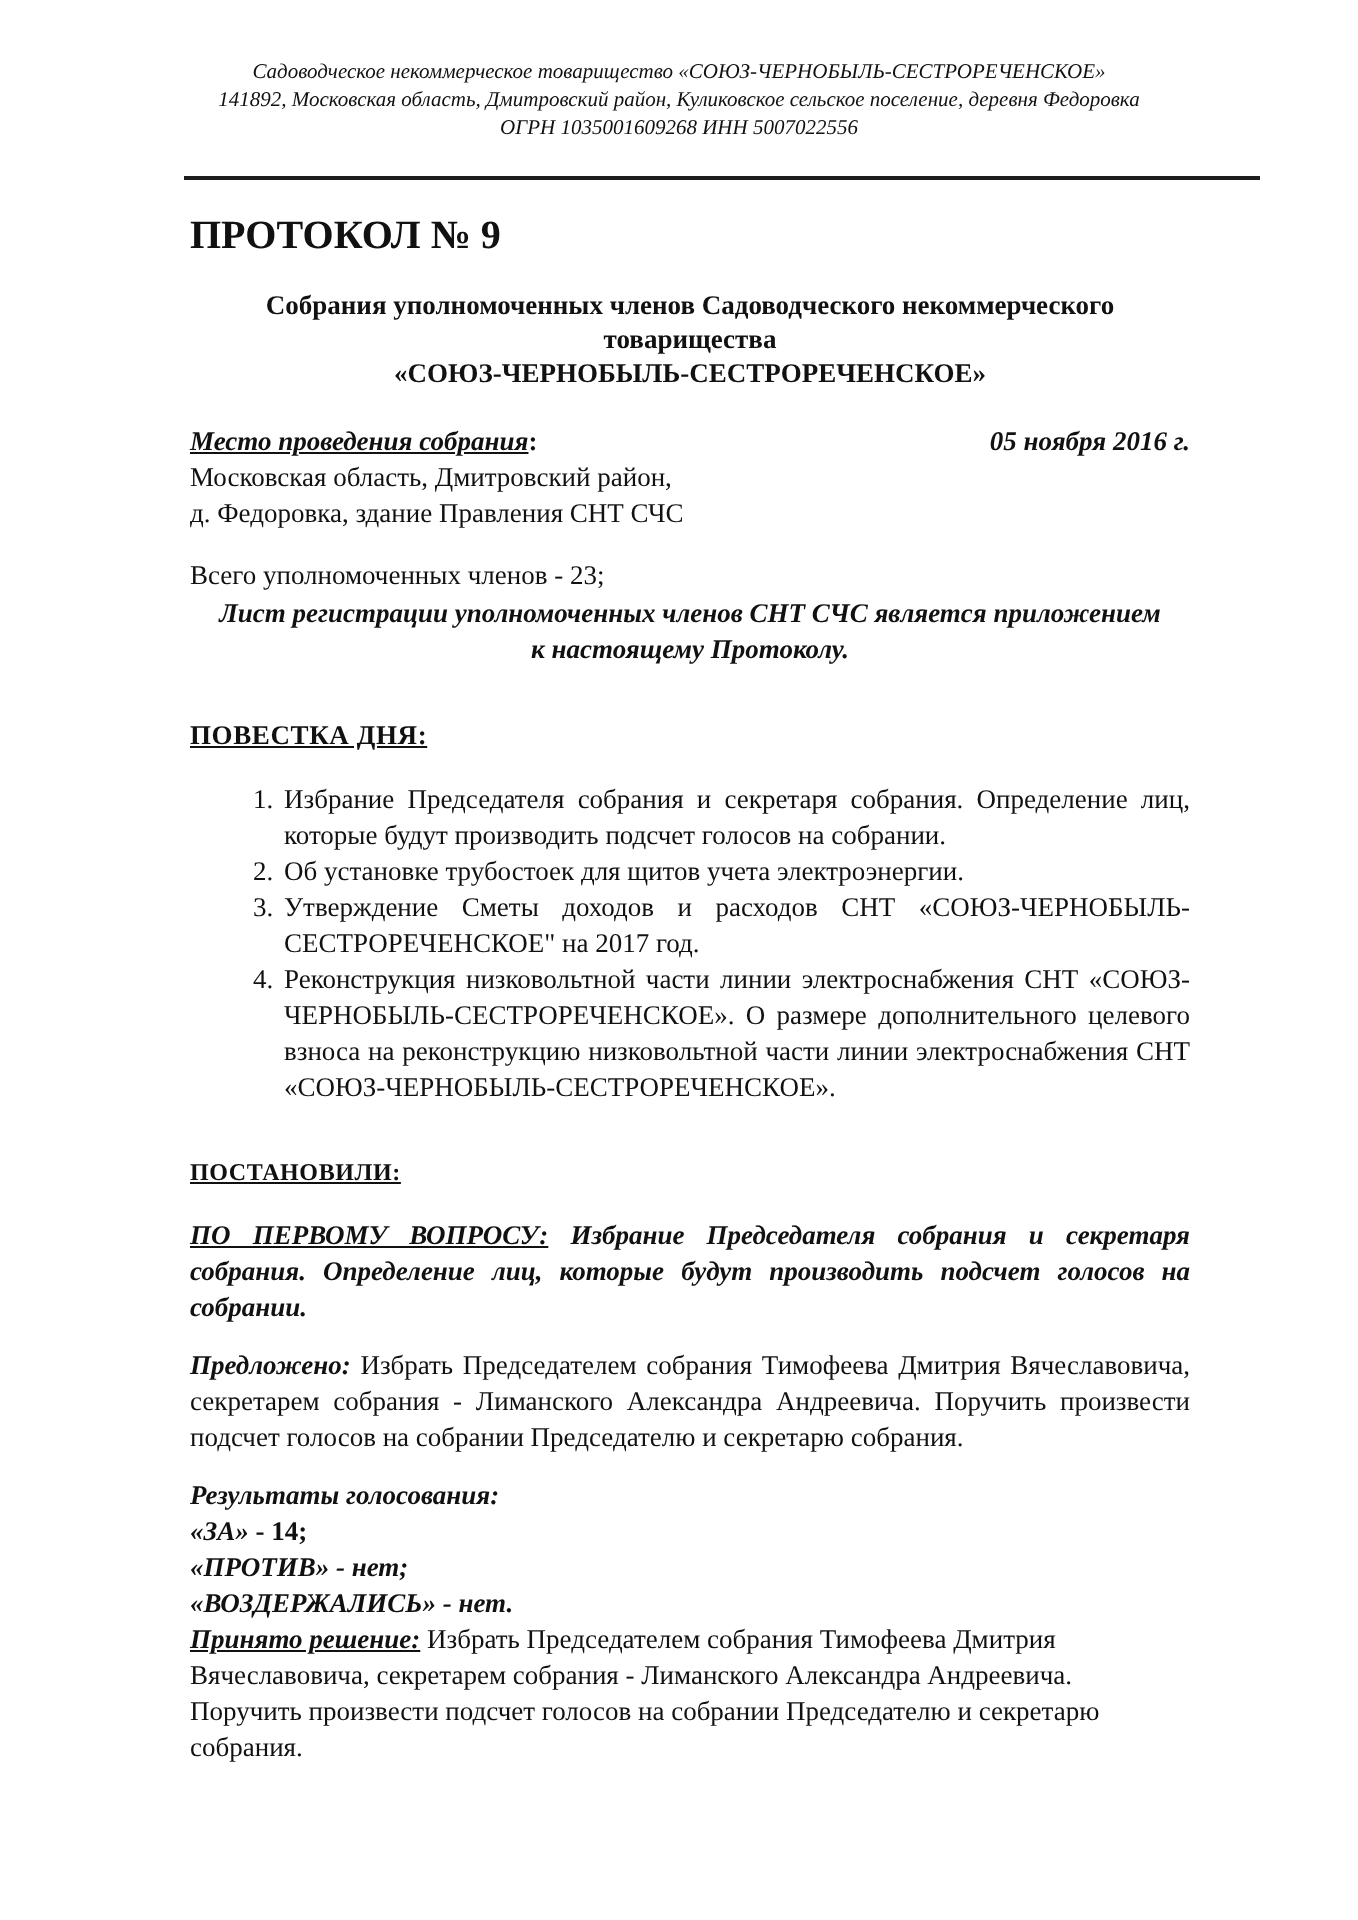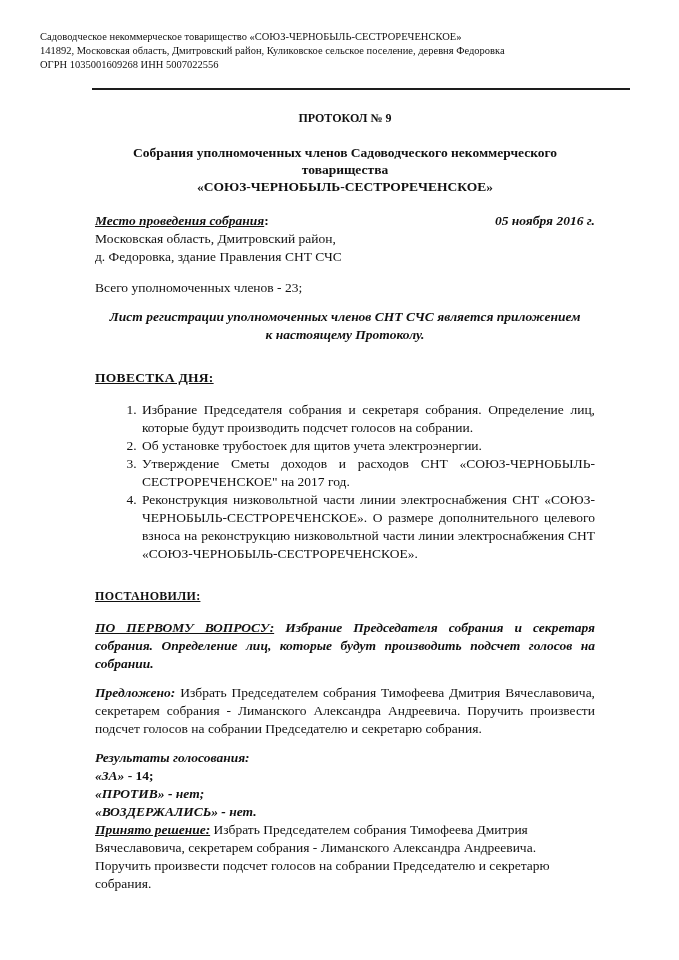--- a/index.html
+++ b/index.html
@@ -15,43 +15,44 @@
     background: #ffffff;
     color: #111111;
     font-family: "Liberation Serif", "DejaVu Serif", serif;
     font-size: 13.5px;
     line-height: 18px;
     overflow: hidden;
     box-sizing: border-box;
   }
   .letterhead {
     margin: 30px 40px 12px 40px;
-    text-align: left;
+    text-align: center;
+    font-style: italic;
     font-size: 10.5px;
     line-height: 14px;
     white-space: nowrap;
   }
   .divider {
     position: absolute;
     left: 92px;
     top: 88px;
     width: 538px;
     height: 0;
     border-top: 2px solid #1d1d1d;
   }
   .content {
     position: absolute;
     left: 95px;
     top: 102px;
     width: 500px;
   }
   .doc-title {
     margin: 6px 0 0 0;
-    text-align: center;
-    font-size: 12px;
+    text-align: left;
+    font-size: 20px;
     font-weight: bold;
     line-height: 20px;
   }
   .doc-subtitle {
     margin-top: 16px;
     text-align: center;
     font-weight: bold;
     line-height: 17px;
   }
   .meta-row {
@@ -65,21 +66,21 @@
   .bi-u { font-weight: bold; font-style: italic; text-decoration: underline; }
   .num { font-weight: bold; font-style: normal; }
   .place-lines { line-height: 18px; }
   .times-block { margin-top: 14px; }
   .attendance-block { margin-top: 13px; }
   .quorum-line {
     margin-top: 11px;
     text-align: center;
   }
   .registration-note {
-    margin-top: 11px;
+    margin-top: 1px;
     text-align: center;
     font-weight: bold;
     font-style: italic;
     padding: 0 10px;
   }
   .agenda-heading {
     margin-top: 25px;
     font-weight: bold;
     text-decoration: underline;
     letter-spacing: 0.3px;

